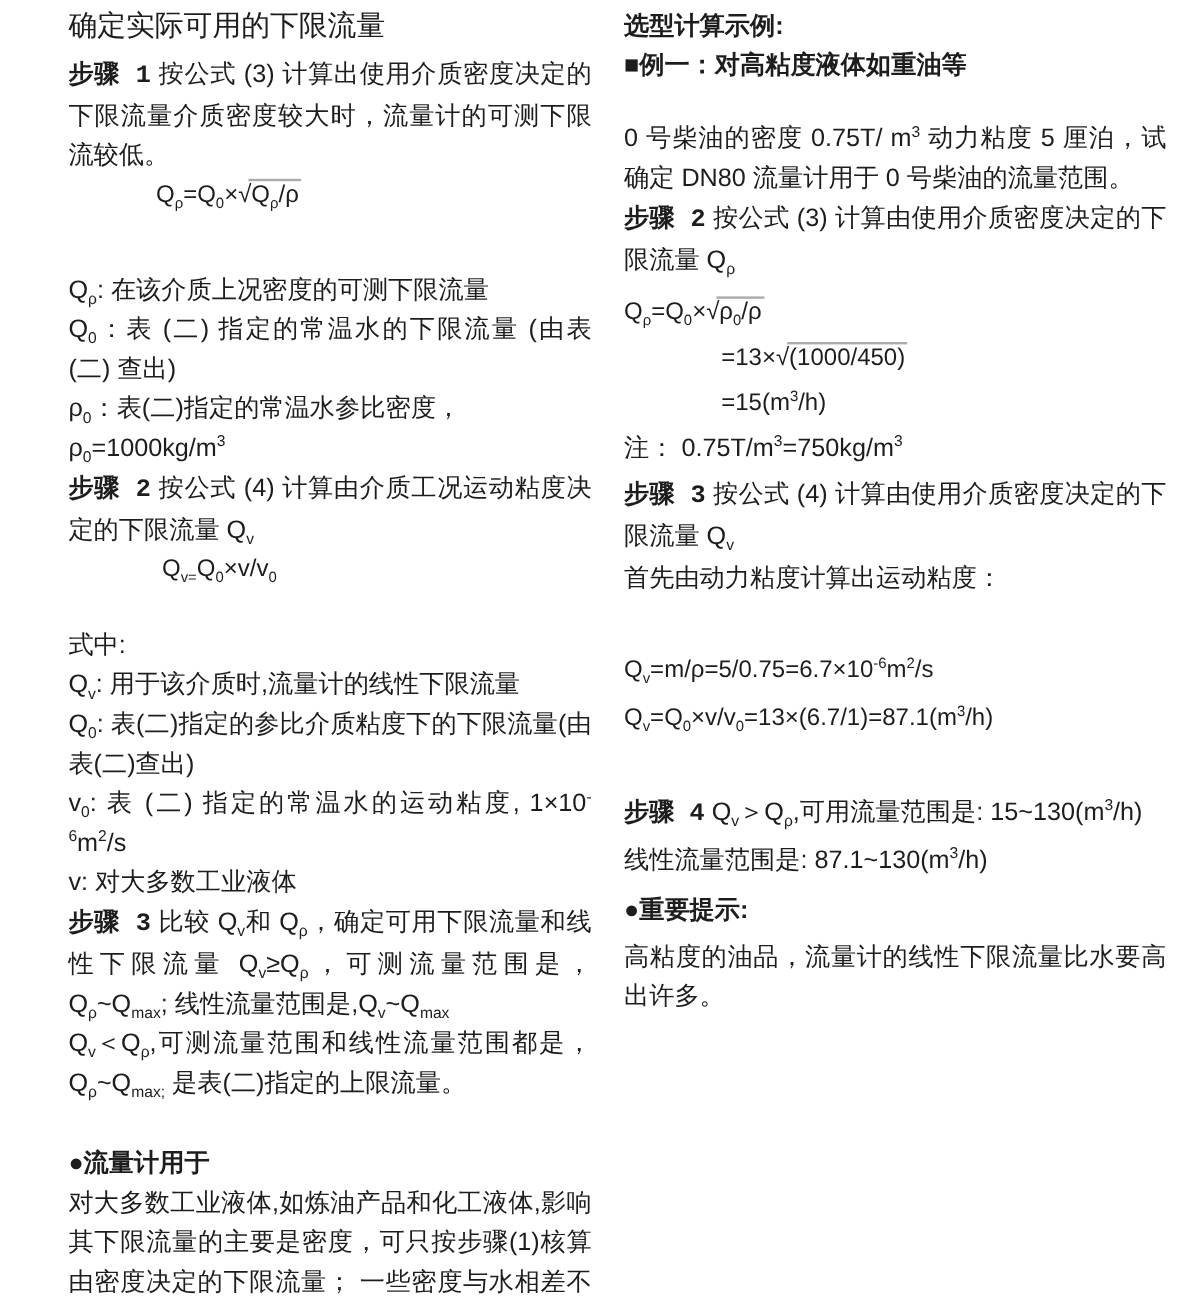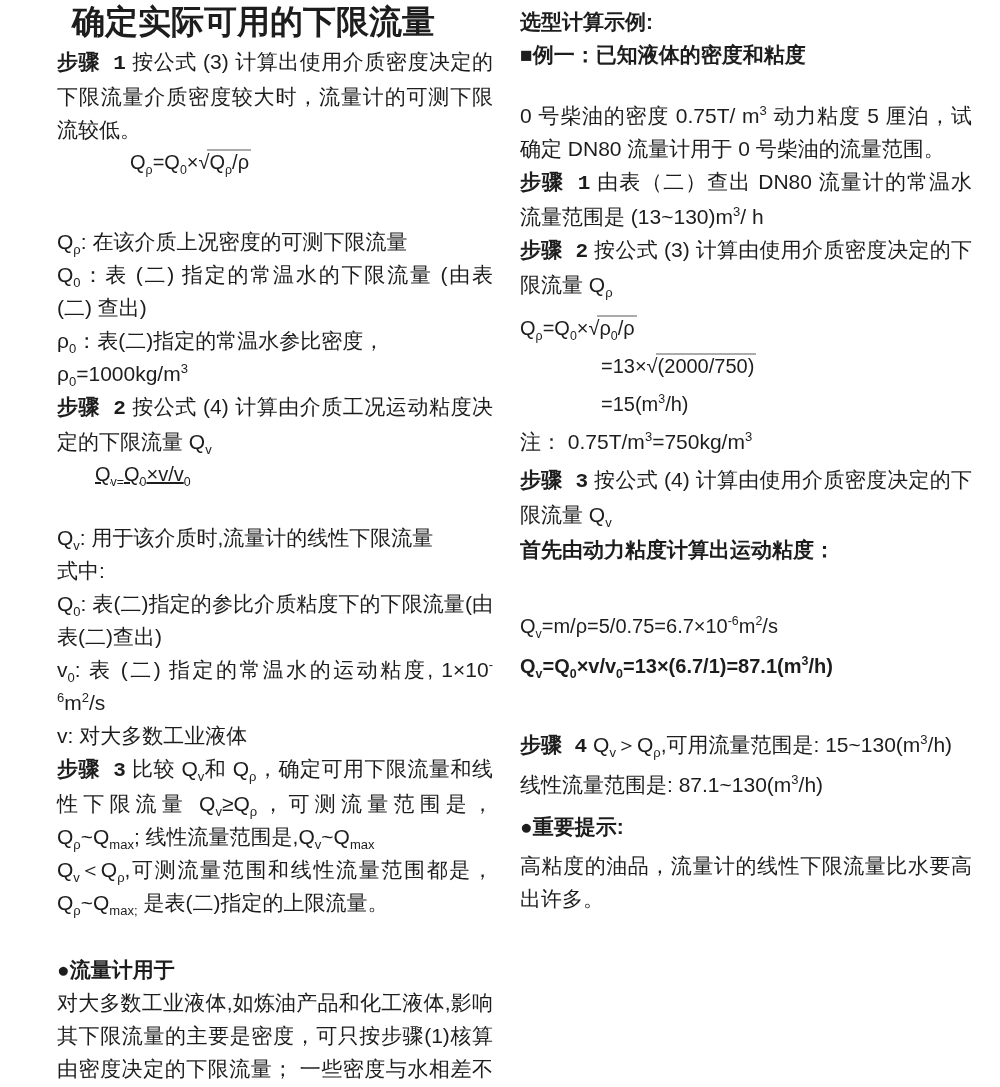--- a/index.html
+++ b/index.html
@@ -6,36 +6,36 @@
   body{
     width:1000px;height:1087px;overflow:hidden;
     color:#1d1d1d;
     font-family:"Liberation Sans", sans-serif;
     font-size:21px;
   }
   .page{display:flex;gap:27px;padding:5px 20px 0 57px;box-sizing:border-box;}
   .col{flex:0 0 auto;}
   .col-left{width:436px;}
   .col-right{width:452px;}
-  h1{font-size:33px;line-height:34px;margin:0 0 6px 15px;font-weight:700;}
+  h1{font-size:24px;line-height:34px;margin:0 0 6px 0;font-weight:400;}
   p{margin:0;line-height:33px;text-align:justify;}
   p.left-align{text-align:left;}
   b{font-weight:700;font-family:Liberation Mono, monospace;}
   .bold{font-weight:700;}
   sub,sup{font-size:62%;line-height:0;}
   .formula{text-align:left;font-size:20px;}
   .radsign{display:inline-block;}
   .radbar{display:inline-block;border-top:2px solid #ababab;line-height:1.12;margin-left:-2px;padding:0 2px;}
   .ind73{margin-left:73px;}
-  .ind78{margin-left:38px;text-decoration:underline;}
+  .ind78{margin-left:78px;}
   .ind51{}
   .ind81{margin-left:81px;}
   .mb28{margin-bottom:28px;}
   .mb30{margin-bottom:30px;}
-  .mb40{margin-bottom:40px;font-weight:bold;}
+  .mb40{margin-bottom:40px;}
   .mb46{margin-bottom:46px;}
   .mt2{margin-top:2px;}
   .mt6{margin-top:6px;}
   .mt8{margin-top:8px;}
   .mt34{margin-top:34px;}
   .lh38{line-height:38px;}
   .lh40{line-height:40px;}
 </style>
 </head>
 <body>
@@ -49,44 +49,43 @@
     <p class="formula ind73 mb46">Q<sub>ρ</sub>=Q<sub>0</sub>×<span class="radsign">√</span><span class="radbar">Q<sub>ρ</sub>/ρ</span></p>
 
     <p>Q<sub>ρ</sub>: 在该介质上况密度的可测下限流量</p>
     <p>Q<sub>0</sub>：表 (二) 指定的常温水的下限流量 (由表 (二) 查出)</p>
     <p>ρ<sub>0</sub>：表(二)指定的常温水参比密度，</p>
     <p class="left-align">ρ<sub>0</sub>=1000kg/m<sup>3</sup></p>
 
     <p><b>步骤 2</b> 按公式 (4) 计算由介质工况运动粘度决定的下限流量 Q<sub>v</sub></p>
     <p class="formula ind78 mb30">Q<sub>v=</sub>Q<sub>0</sub>×v/v<sub>0</sub></p>
 
+    <p>式中:</p>
     <p>Q<sub>v</sub>: 用于该介质时,流量计的线性下限流量</p>
-    <p>式中:</p>
     <p>Q<sub>0</sub>: 表(二)指定的参比介质粘度下的下限流量(由表(二)查出)</p>
     <p>v<sub>0</sub>: 表 (二) 指定的常温水的运动粘度, 1×10<sup>-6</sup>m<sup>2</sup>/s</p>
     <p>v: 对大多数工业液体</p>
 
     <p><b>步骤 3</b> 比较 Q<sub>v</sub>和 Q<sub>ρ</sub>，确定可用下限流量和线性下限流量 Q<sub>v</sub>≥Q<sub>ρ</sub>，可测流量范围是，Q<sub>ρ</sub>~Q<sub>max</sub>; 线性流量范围是,Q<sub>v</sub>~Q<sub>max</sub></p>
     <p>Q<sub>v</sub>＜Q<sub>ρ</sub>,可测流量范围和线性流量范围都是，Q<sub>ρ</sub>~Q<sub>max;</sub>  是表(二)指定的上限流量。</p>
 
     <p class="bold mt34 left-align">●流量计用于</p>
     <p>对大多数工业液体,如炼油产品和化工液体,影响其下限流量的主要是密度，可只按步骤(1)核算由密度决定的下限流量； 一些密度与水相差不多的介质，甚至可不经计算而直接采用(表二)指定的下限流量；对高粘度液体如重油等，主要是按步骤(2)核算由粘度决定的下限流量。重油和其他高粘度液体，应加热到适当温度，粘度下降到一定值,才可采用涡街流量计。</p>
   </div>
 
   <div class="col col-right">
     <p class="bold left-align">选型计算示例:</p>
-    <p class="bold left-align mb28">■例一：已知液体的密度和粘度</p>
+    <p class="bold left-align mb28">■例一：对高粘度液体如重油等</p>
 
     <p>0 号柴油的密度 0.75T/ m<sup>3</sup> 动力粘度 5 厘泊，试确定 DN80 流量计用于 0 号柴油的流量范围。</p>
-    <p><b>步骤 1</b> 由表（二）查出 DN80 流量计的常温水流量范围是 (13~130)m<sup>3</sup>/ h</p>
     <p><b>步骤 2</b> 按公式 (3) 计算由使用介质密度决定的下限流量 Q<sub>ρ</sub></p>
 
     <div class="mt8">
       <p class="formula ind51 lh38">Q<sub>ρ</sub>=Q<sub>0</sub>×<span class="radsign">√</span><span class="radbar">ρ<sub>0</sub>/ρ</span></p>
-      <p class="formula ind81 lh38">=13×<span class="radsign">√</span><span class="radbar">(2000/750)</span></p>
+      <p class="formula ind81 lh38">=13×<span class="radsign">√</span><span class="radbar">(1000/450)</span></p>
       <p class="formula ind81 lh38">=15(m<sup>3</sup>/h)</p>
     </div>
 
     <p class="left-align lh38">注： 0.75T/m<sup>3</sup>=750kg/m<sup>3</sup></p>
 
     <p class="mt2"><b>步骤 3</b> 按公式 (4) 计算由使用介质密度决定的下限流量 Q<sub>v</sub></p>
     <p class="left-align mt2 mb40">首先由动力粘度计算出运动粘度：</p>
 
     <p class="formula lh40">Q<sub>v</sub>=m/ρ=5/0.75=6.7×10<sup>-6</sup>m<sup>2</sup>/s</p>
     <p class="formula lh40 mb40">Q<sub>v</sub>=Q<sub>0</sub>×v/v<sub>0</sub>=13×(6.7/1)=87.1(m<sup>3</sup>/h)</p>

